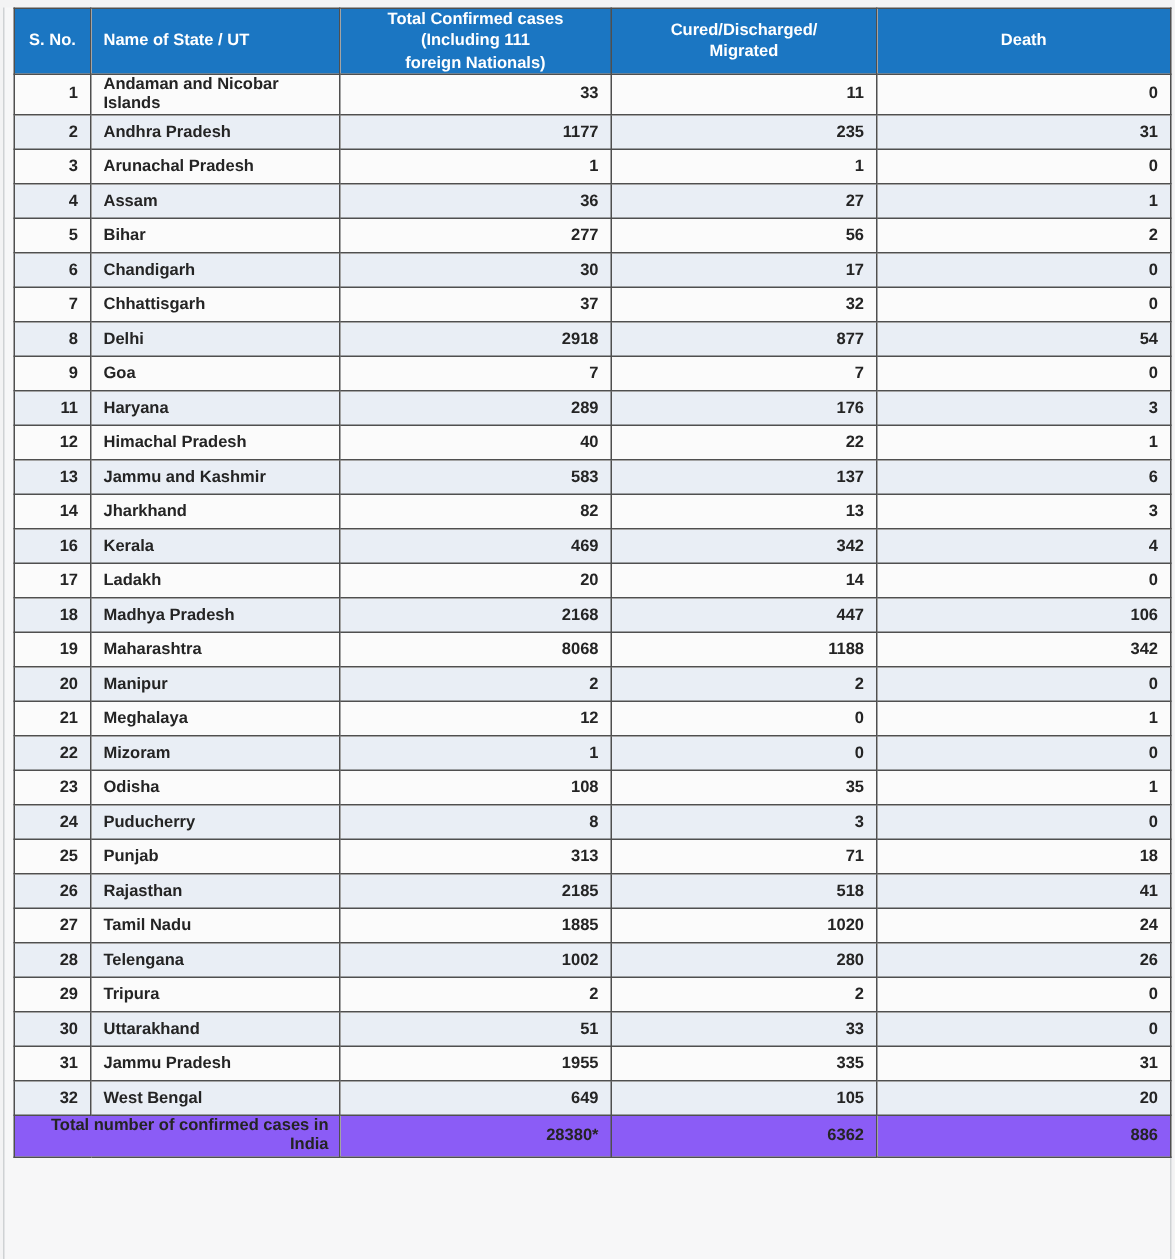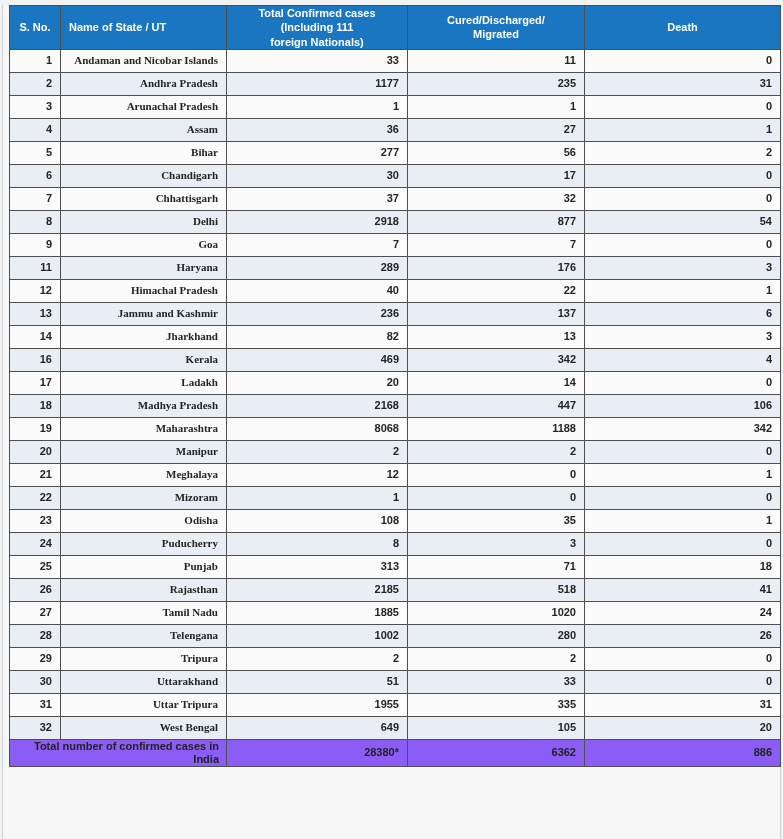--- a/index.html
+++ b/index.html
@@ -43,21 +43,21 @@
     height: 35px;
     text-align: center;
     white-space: pre-line;
     line-height: 1.3;
     vertical-align: middle;
   }
   table.states thead th.h-state {
     text-align: left;
   }
   td.sno   { text-align: right; padding-right: 7px; }
-  td.name  { text-align: right; padding-right: 7px; font-family: Liberation Serif, serif; }
+  td.name  { text-align: left; padding-right: 7px; }
   td.num   { text-align: right; padding-right: 10px; }
   tbody tr:nth-child(odd)  { background: #fbfbfb; }
   tbody tr:nth-child(even) { background: #e9eef5; }
   tfoot tr { background: #8b5cf6; }
   tfoot td.total-label { text-align: right; padding-right: 7px; }
 </style>
 </head>
 <body>
 
 <div class="page">
@@ -154,21 +154,21 @@
         <tr>
           <td class="sno">12</td>
           <td class="name">Himachal Pradesh</td>
           <td class="num">40</td>
           <td class="num">22</td>
           <td class="num">1</td>
         </tr>
         <tr>
           <td class="sno">13</td>
           <td class="name">Jammu and Kashmir</td>
-          <td class="num">236</td>
+          <td class="num">583</td>
           <td class="num">137</td>
           <td class="num">6</td>
         </tr>
         <tr>
           <td class="sno">14</td>
           <td class="name">Jharkhand</td>
           <td class="num">82</td>
           <td class="num">13</td>
           <td class="num">3</td>
         </tr>
@@ -272,21 +272,21 @@
         </tr>
         <tr>
           <td class="sno">30</td>
           <td class="name">Uttarakhand</td>
           <td class="num">51</td>
           <td class="num">33</td>
           <td class="num">0</td>
         </tr>
         <tr>
           <td class="sno">31</td>
-          <td class="name">Uttar Tripura</td>
+          <td class="name">Jammu Pradesh</td>
           <td class="num">1955</td>
           <td class="num">335</td>
           <td class="num">31</td>
         </tr>
         <tr>
           <td class="sno">32</td>
           <td class="name">West Bengal</td>
           <td class="num">649</td>
           <td class="num">105</td>
           <td class="num">20</td>

